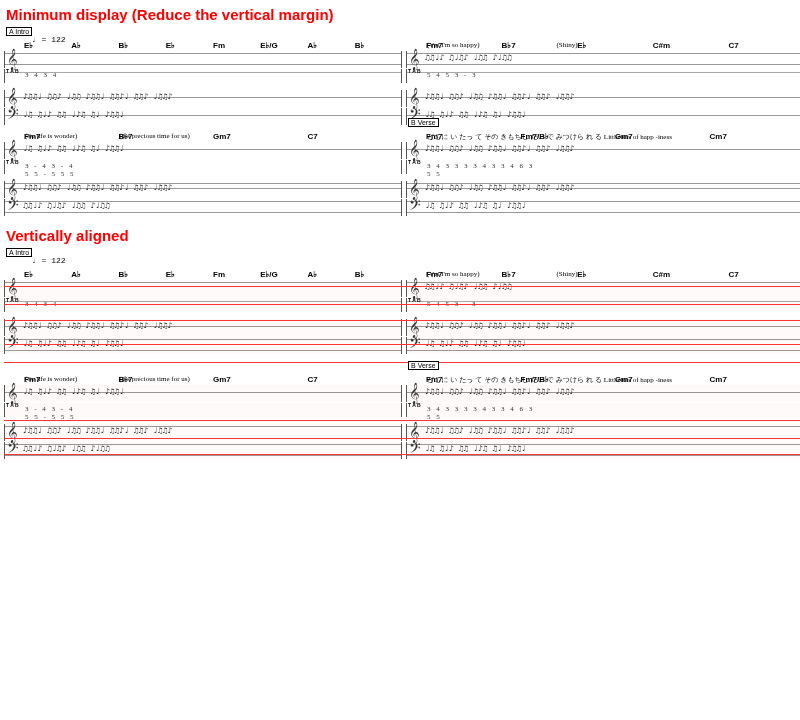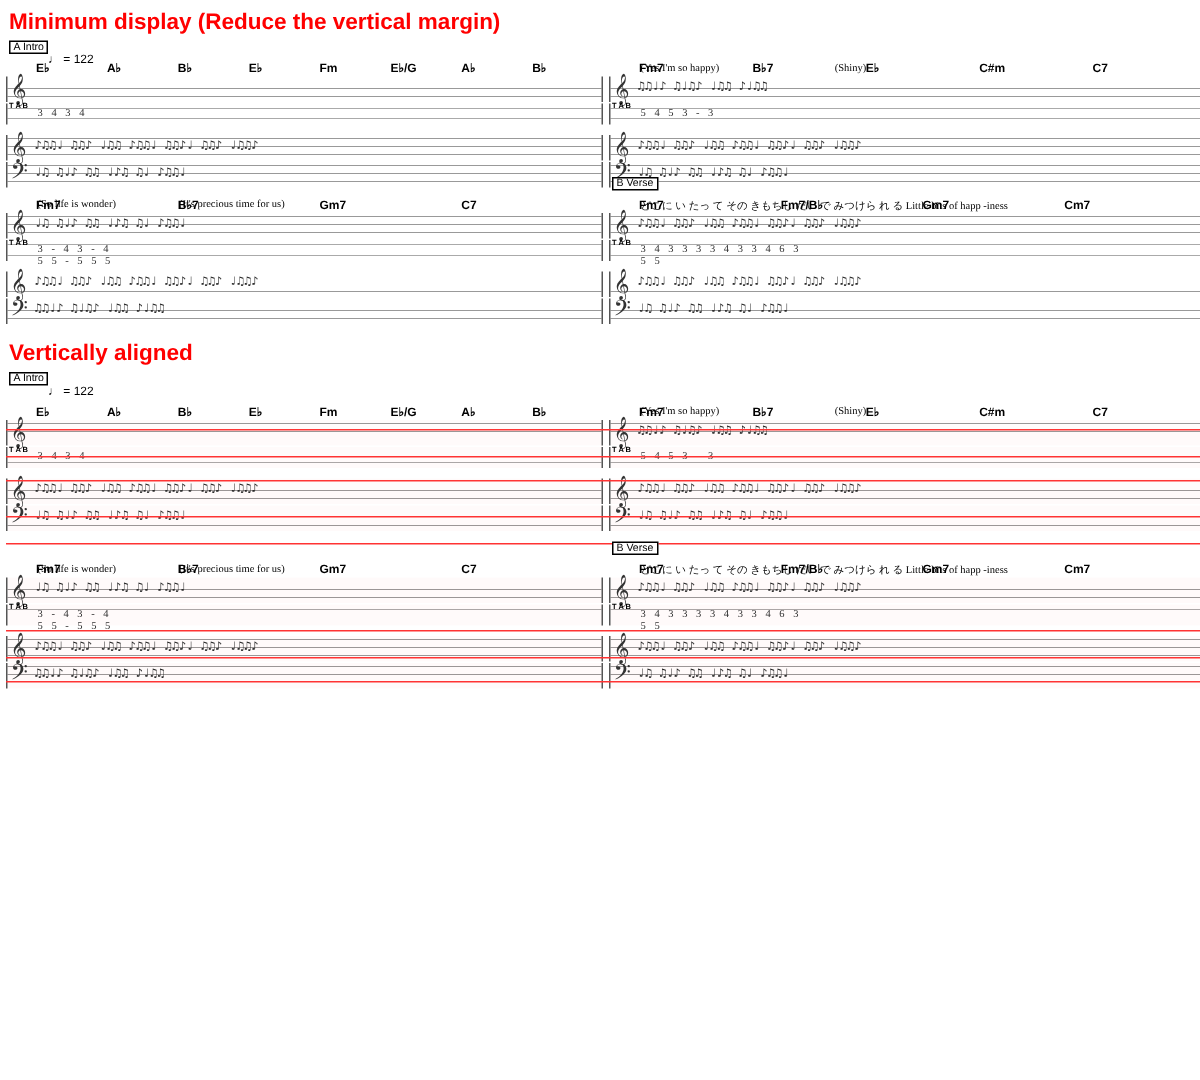--- a/index.html
+++ b/index.html
@@ -1,21 +1,21 @@
 <!DOCTYPE html>
 <html><head>
 <meta charset="utf-8">
 <style>
 body{margin:0;padding:4px;font-family:Georgia,serif;background:#fff;width:800px}
 .heading{color:#f00;font-family:Arial,sans-serif;font-size:15px;font-weight:bold;margin:2px 0 4px 2px}
 .score-section{margin-bottom:10px}
 .row{display:flex;gap:4px;margin-bottom:4px}
 .half{flex:1;position:relative}
 .marker{position:absolute;left:2px;top:0;font-size:7px;border:1px solid #000;padding:0 2px;font-family:Arial;background:#fff;z-index:5}
-.tempo{position:absolute;left:28px;top:8px;font-size:8px;font-family:Liberation Sans, sans-serif}
+.tempo{position:absolute;left:28px;top:8px;font-size:8px;font-family:Liberation Mono, monospace}
 .chord-row{display:flex;font-size:8px;font-family:Arial;font-weight:bold;padding-left:20px;margin-top:14px;margin-bottom:1px}
 .chord-row.nomargin{margin-top:2px}
 .chord{flex:1}
 .staff-set{position:relative}
 .staff{height:17px;background:repeating-linear-gradient(to bottom,transparent 0,transparent 2px,#999 2px,#999 2.5px,transparent 2.5px,transparent 5.5px);border-left:1px solid #555;border-right:1px solid #555;position:relative;margin-bottom:1px}
 .tab-staff{height:14px;background:repeating-linear-gradient(to bottom,transparent 0,transparent 3px,#aaa 3px,#aaa 3.5px,transparent 3.5px,transparent 7px);border-left:1px solid #555;border-right:1px solid #555;position:relative;margin-bottom:1px}
 .lyrics{font-size:7px;position:absolute;top:-10px;left:20px;right:17px;white-space:nowrap;overflow:hidden}
 .tab-nums{font-size:7px;position:absolute;top:2px;left:20px;right:11px;letter-spacing:2px;color:#333;white-space:nowrap;overflow:hidden}
 .clef{position:absolute;left:2px;top:-2px;font-size:18px;color:#333}
 .tab-lbl{position:absolute;left:1px;top:0;font-size:5px;line-height:4px;font-family:Arial;font-weight:bold}

